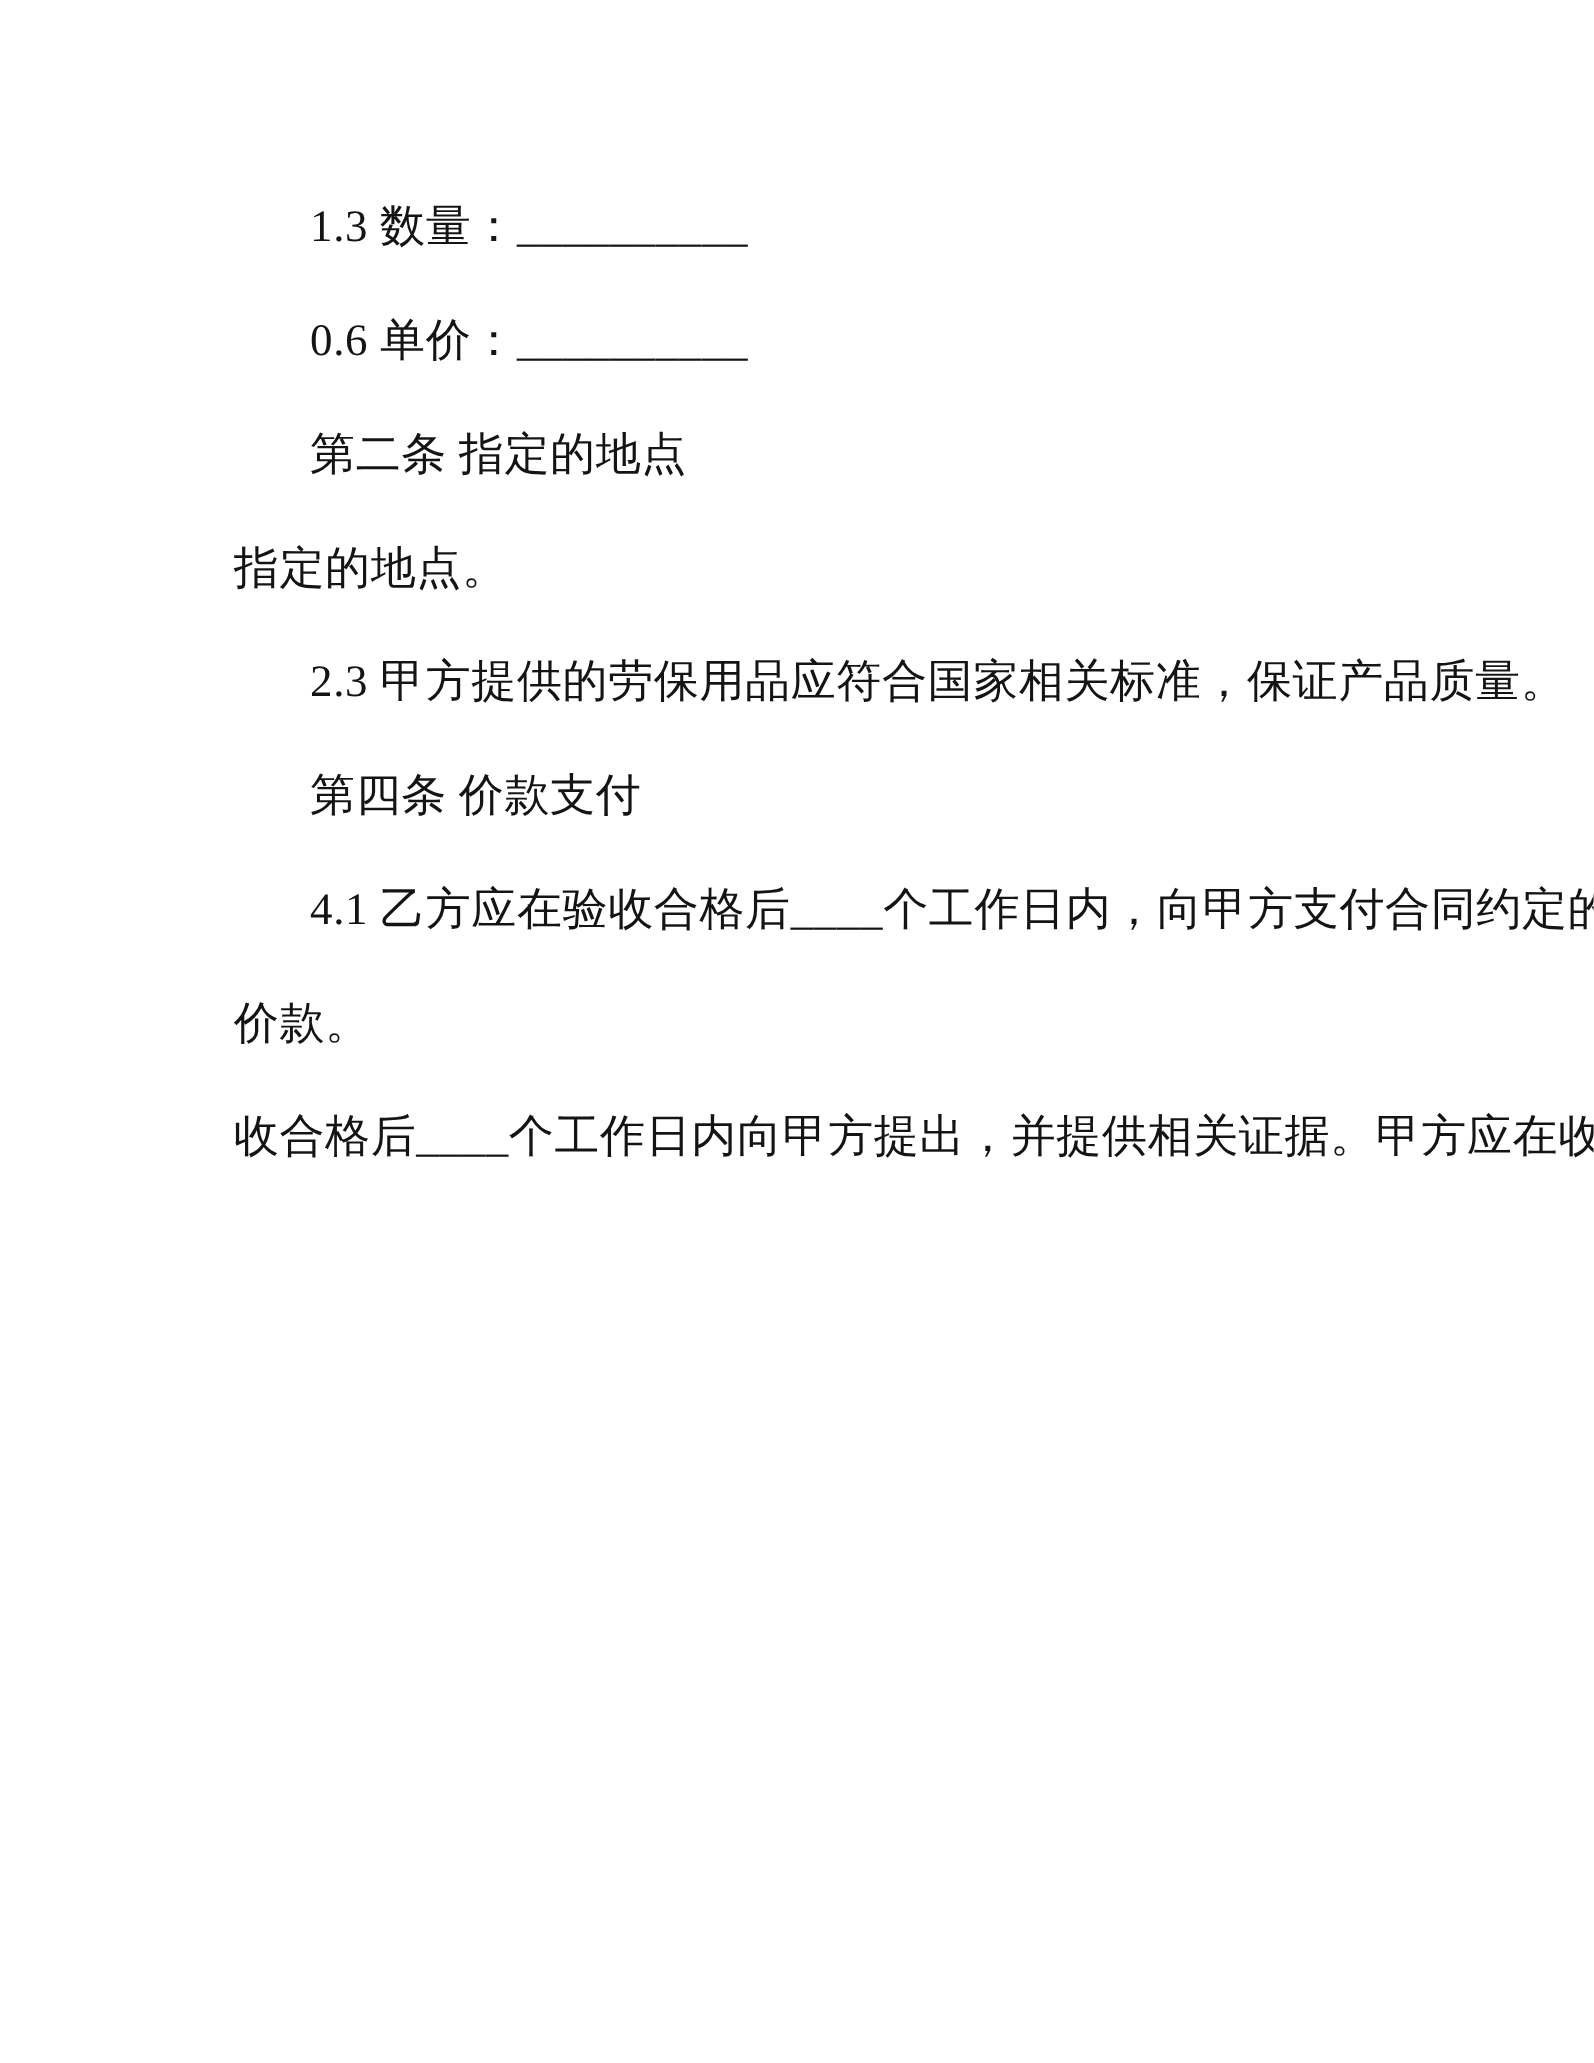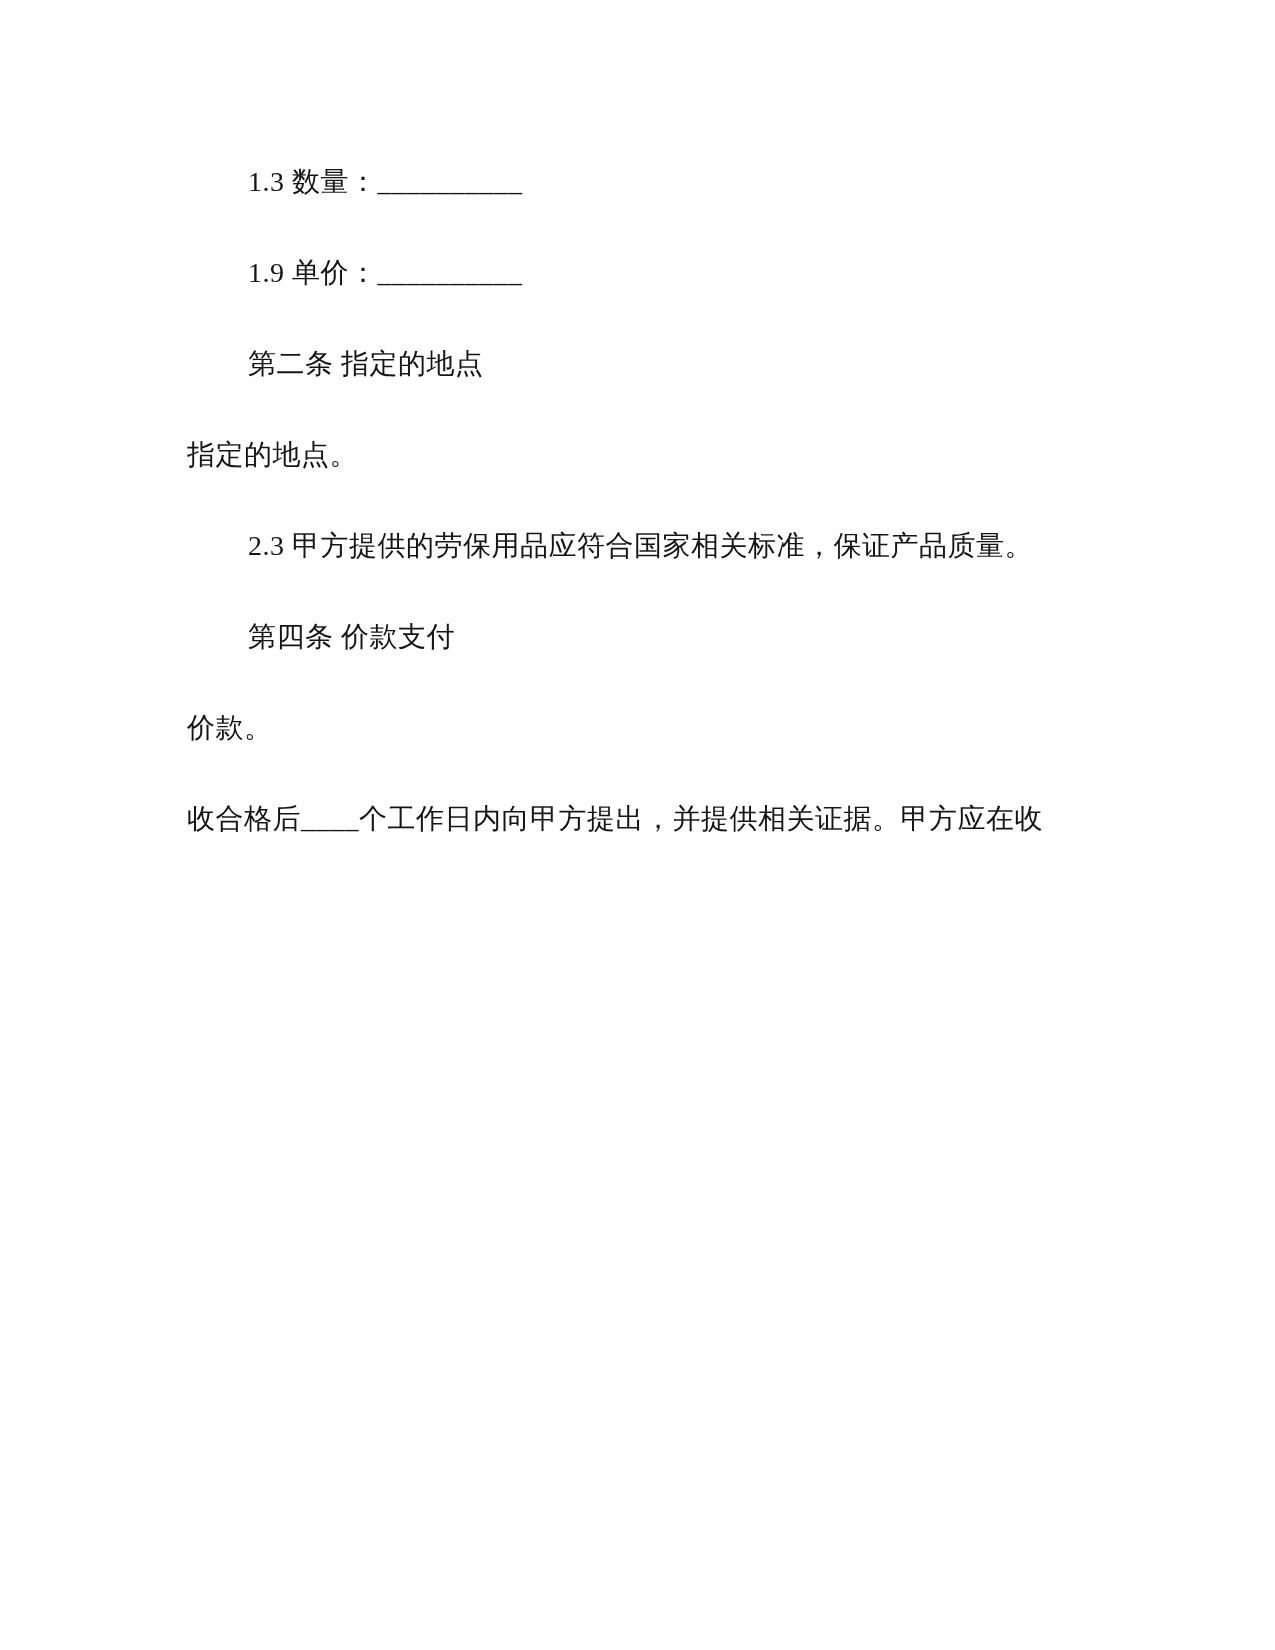--- a/index.html
+++ b/index.html
@@ -14,21 +14,21 @@
     background: #ffffff;
     overflow: hidden;
     font-family: "Liberation Serif", "DejaVu Serif", serif;
   }
   .content {
     position: absolute;
     top: 136px;
     left: 187px;
     right: 90px;
     color: #141414;
-    font-size: 28px;
+    font-size: 36px;
     line-height: 91px;
     letter-spacing: 0.5px;
   }
   .para {
     margin: 0;
     padding: 0;
   }
   .line {
     display: block;
     white-space: nowrap;
@@ -41,21 +41,21 @@
 <body>
 
 <div class="page">
   <div class="content">
 
     <p class="para">
       <span class="line first">1.3 数量：__________</span>
     </p>
 
     <p class="para">
-      <span class="line first">1.9 单价：__________</span>
+      <span class="line first">0.6 单价：__________</span>
     </p>
 
 
     <p class="para">
       <span class="line first">第二条 指定的地点</span>
     </p>
 
     <p class="para">
       <span class="line">指定的地点。</span>
     </p>
@@ -63,20 +63,21 @@
 
     <p class="para">
       <span class="line first">2.3 甲方提供的劳保用品应符合国家相关标准，保证产品质量。</span>
     </p>
 
     <p class="para">
       <span class="line first">第四条 价款支付</span>
     </p>
 
     <p class="para">
+      <span class="line first">4.1 乙方应在验收合格后____个工作日内，向甲方支付合同约定的</span>
       <span class="line">价款。</span>
     </p>
 
 
     <p class="para">
       <span class="line">收合格后____个工作日内向甲方提出，并提供相关证据。甲方应在收</span>
     </p>
 
   </div>
 </div>

